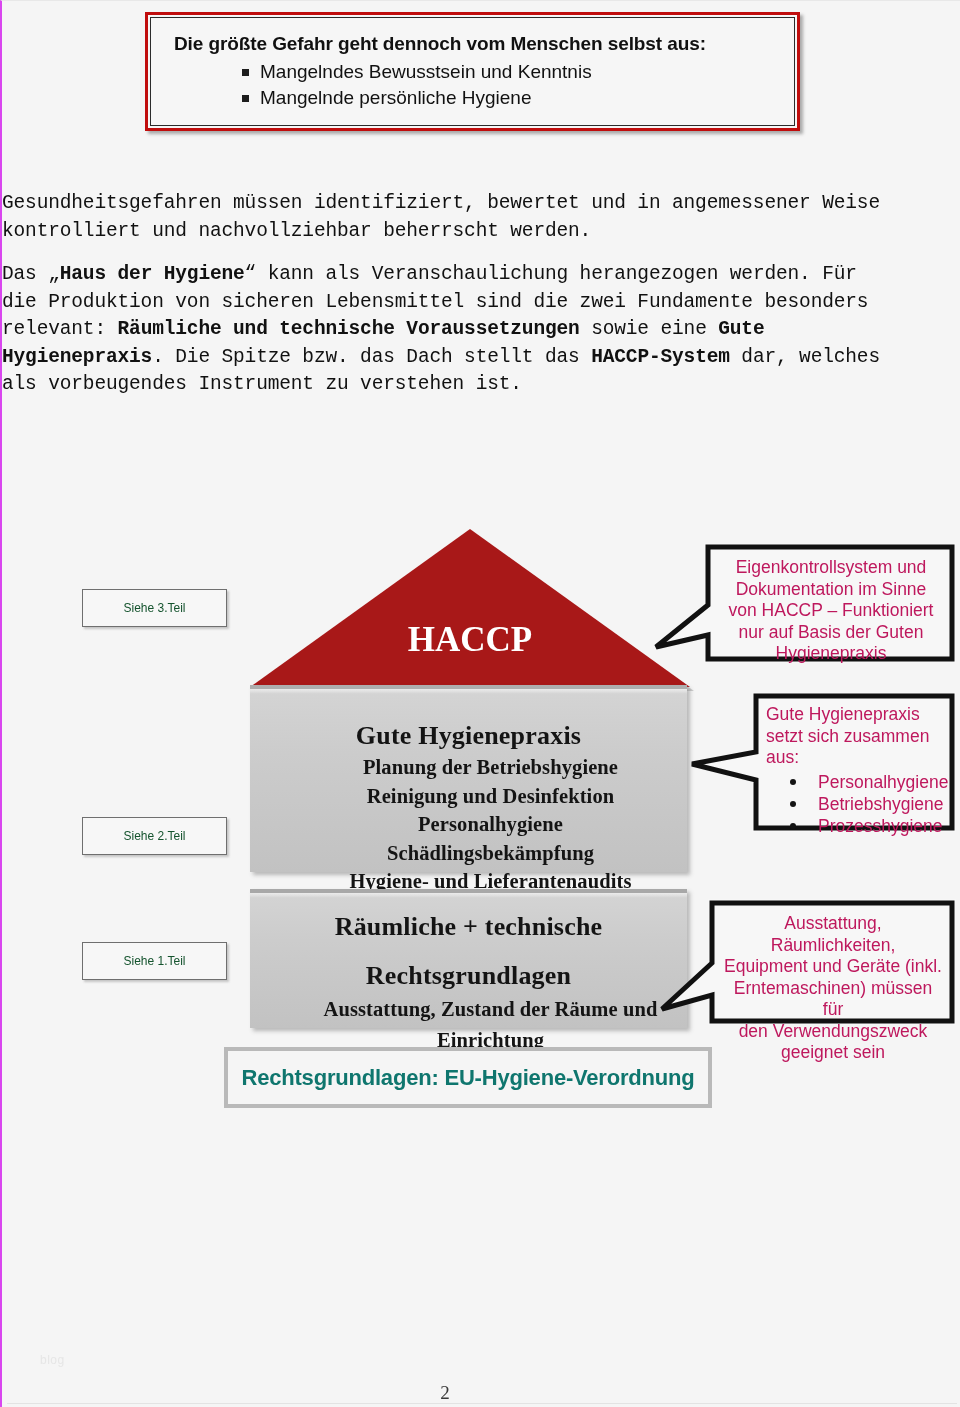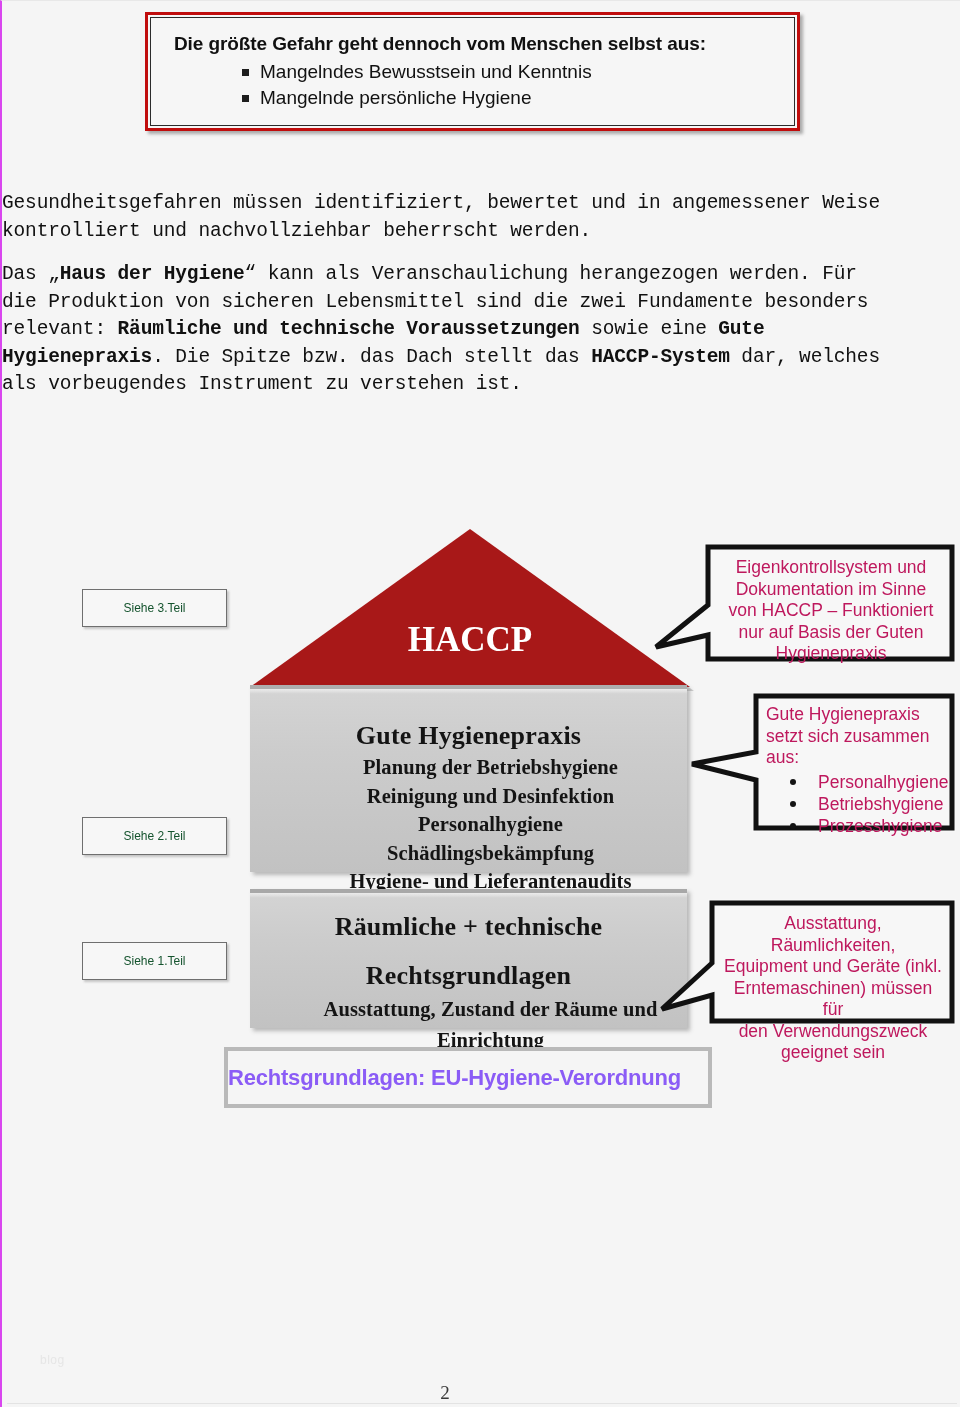--- a/index.html
+++ b/index.html
@@ -201,22 +201,23 @@
   .legal {
     position: absolute;
     left: 222px; top: 1046px;
     width: 488px; height: 61px;
     background: #f5f5f5;
     border: 4px solid #b9b9b9;
     box-sizing: border-box;
     font-size: 22px;
     font-weight: bold;
     line-height: 53px;
+    text-align: center;
     letter-spacing: -0.2px;
-    color: #8b5cf6;
+    color: #0f766e;
   }
 
   
   .watermark {
     position: absolute;
     left: 38px; top: 1352px;
     font-size: 12px;
     color: #e6e6e6;
     letter-spacing: 0.5px;
   }

